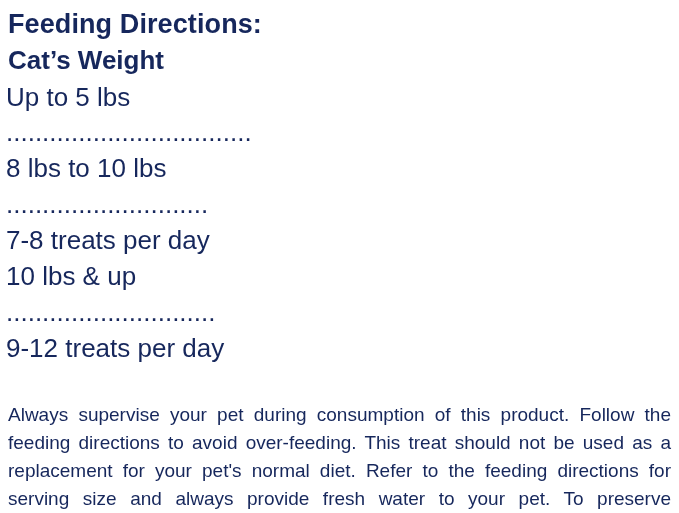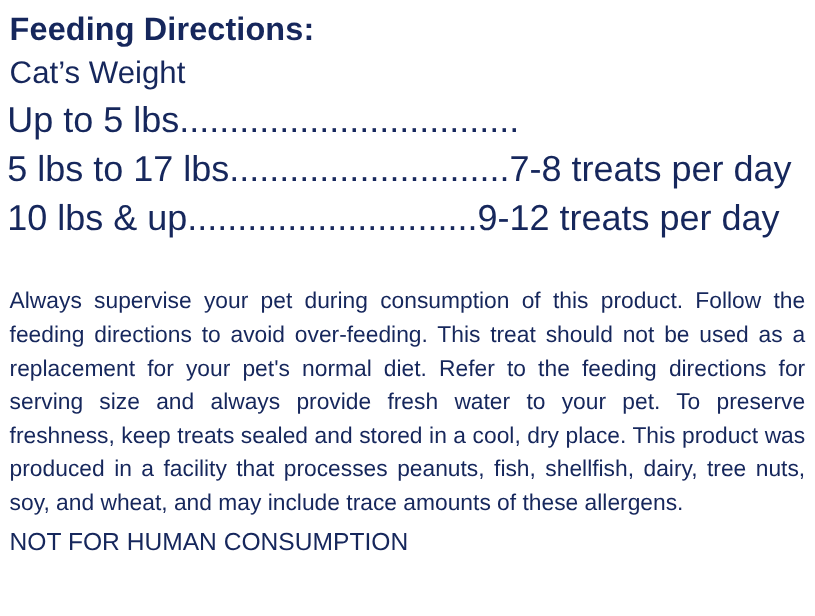--- a/index.html
+++ b/index.html
@@ -24,36 +24,37 @@
   .heading {
     font-size: 27px;
     font-weight: bold;
     letter-spacing: 0.1px;
     line-height: 1.25;
     margin: 4px 0 2px 4px;
     color: #16275c;
   }
   .subheading {
     font-size: 26px;
-    font-weight: normal;
+    font-weight: bold;
     line-height: 1.3;
     margin: 0 0 2px 4px;
     color: #16275c;
   }
   .feeding-table {
     margin: 0 0 0 2px;
   }
   .feed-row {
-    font-size: 30px;
+    font-size: 26px;
     line-height: 1.38;
     color: #16275c;
     display: flex;
     align-items: baseline;
     white-space: nowrap;
     overflow: hidden;
+    flex-direction: column;
   }
   .feed-weight {
     flex: 0 0 auto;
   }
   .feed-dots {
     flex: 0 0 auto;
     letter-spacing: 0px;
     overflow: hidden;
   }
   .feed-amount {
@@ -85,21 +86,21 @@
   <div class="subheading">Cat’s Weight</div>
 
   <div class="feeding-table">
 
     <div class="feed-row">
       <span class="feed-weight">Up to 5 lbs</span>
       <span class="feed-dots">..................................</span>
     </div>
 
     <div class="feed-row">
-      <span class="feed-weight">5 lbs to 17 lbs</span>
+      <span class="feed-weight">8 lbs to 10 lbs</span>
       <span class="feed-dots">............................</span>
       <span class="feed-amount">7-8 treats per day</span>
     </div>
 
     <div class="feed-row">
       <span class="feed-weight">10 lbs &amp; up</span>
       <span class="feed-dots">.............................</span>
       <span class="feed-amount">9-12 treats per day</span>
     </div>
 

